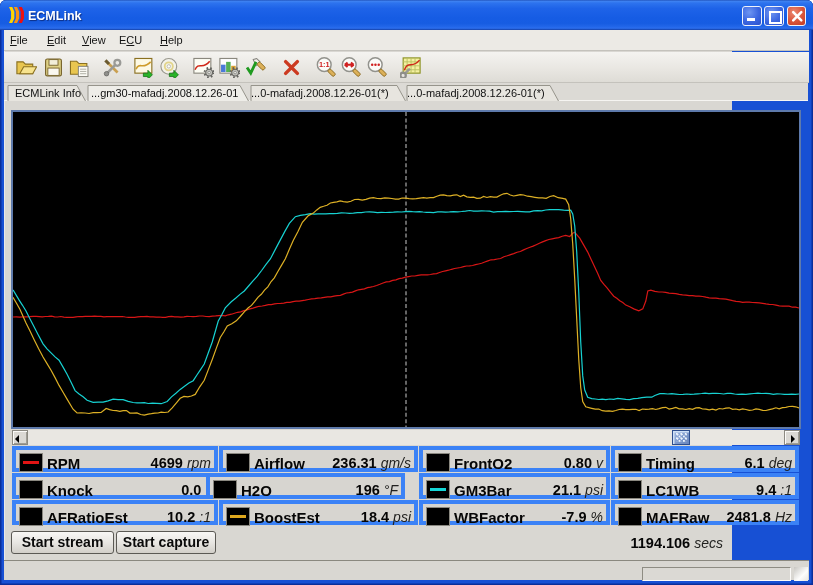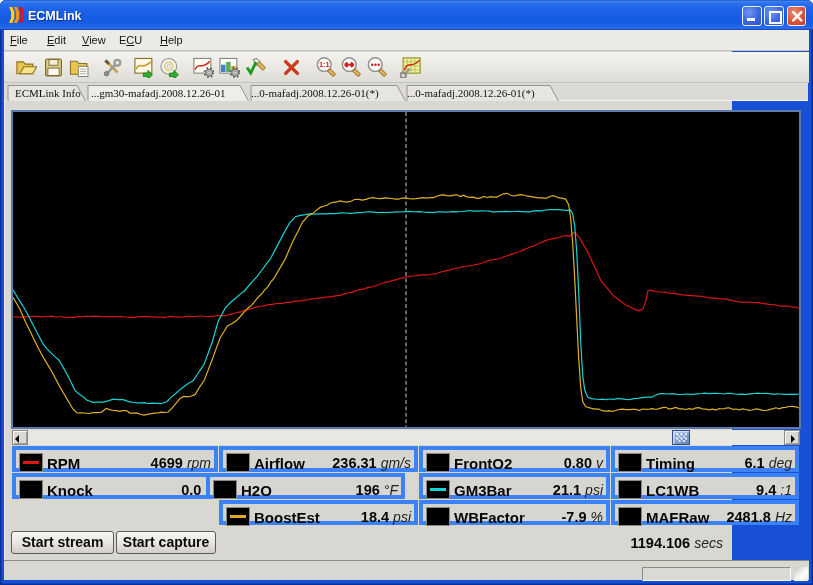--- a/index.html
+++ b/index.html
@@ -26,21 +26,21 @@
      box-shadow:inset 1px 1px 0 #e8e8ea;}
   #menubar{position:absolute;left:0;top:0;width:805px;height:21px;background:#eceae5;
      border-bottom:1px solid #c4c2bc;font-size:11px;color:#141414;}
   .mi{position:absolute;top:4px;}
   #toolbar{position:absolute;left:0;top:22px;width:805px;height:31px;
      background:linear-gradient(180deg,#f4f3f0 0%,#e9e7e2 55%,#dedcd6 100%);
      border-bottom:1px solid #c4c2bc;}
   .tbi{position:absolute;top:5px;width:21px;height:21px;}
   
   #tabstrip{position:absolute;left:0;top:53px;width:804px;height:18px;background:#dcdad5;border-bottom:1px solid #f6f5f2;}
-  .tabtext{position:absolute;top:4px;font-size:11px;color:#101010;white-space:pre;font-family:Liberation Serif, serif;}
+  .tabtext{position:absolute;top:4px;font-size:11px;color:#101010;white-space:pre;}
   
   #chartpanel{position:absolute;left:6.5px;top:80px;width:790px;height:319px;
      border:2px solid #5e7aab;background:#000;}
   #chartsvg{position:absolute;left:0;top:0;}
   
   #hscroll{position:absolute;left:8px;top:400px;width:788px;height:15px;background:#e9e7e2;}
   .sbtn{position:absolute;top:0;width:16px;height:15px;background:#dbd9d4;
     border:1px solid #8b8981;box-shadow:inset 1px 1px 0 #fbfaf8,inset -1px -1px 0 #9f9d95;}
   .tri{position:absolute;top:4px;width:0;height:0;border:4px solid transparent;}
   #thumb{position:absolute;left:660px;top:0;width:18px;height:15px;
@@ -248,20 +248,25 @@
           <div class="swl" style="background:#15d6d6"></div>
         </div>
         <span class="lbl">GM3Bar</span>
         <span class="val"><b>21.1</b> <span class="unit">psi</span></span>
       </div>
     <div class="cell" style="left:607px;top:443px;width:188px;height:26px">
         <div class="sw"></div>
         <span class="lbl">LC1WB</span>
         <span class="val"><b>9.4</b> <span class="unit">:1</span></span>
       </div>
+    <div class="cell" style="left:8px;top:470px;width:206px;height:25px">
+        <div class="sw"></div>
+        <span class="lbl">AFRatioEst</span>
+        <span class="val"><b>10.2</b> <span class="unit">:1</span></span>
+      </div>
     <div class="cell" style="left:215px;top:470px;width:199px;height:25px">
         <div class="sw">
           <div class="swl" style="background:#dfa81e"></div>
         </div>
         <span class="lbl">BoostEst</span>
         <span class="val"><b>18.4</b> <span class="unit">psi</span></span>
       </div>
     <div class="cell" style="left:415px;top:470px;width:191px;height:25px">
         <div class="sw"></div>
         <span class="lbl">WBFactor</span>

